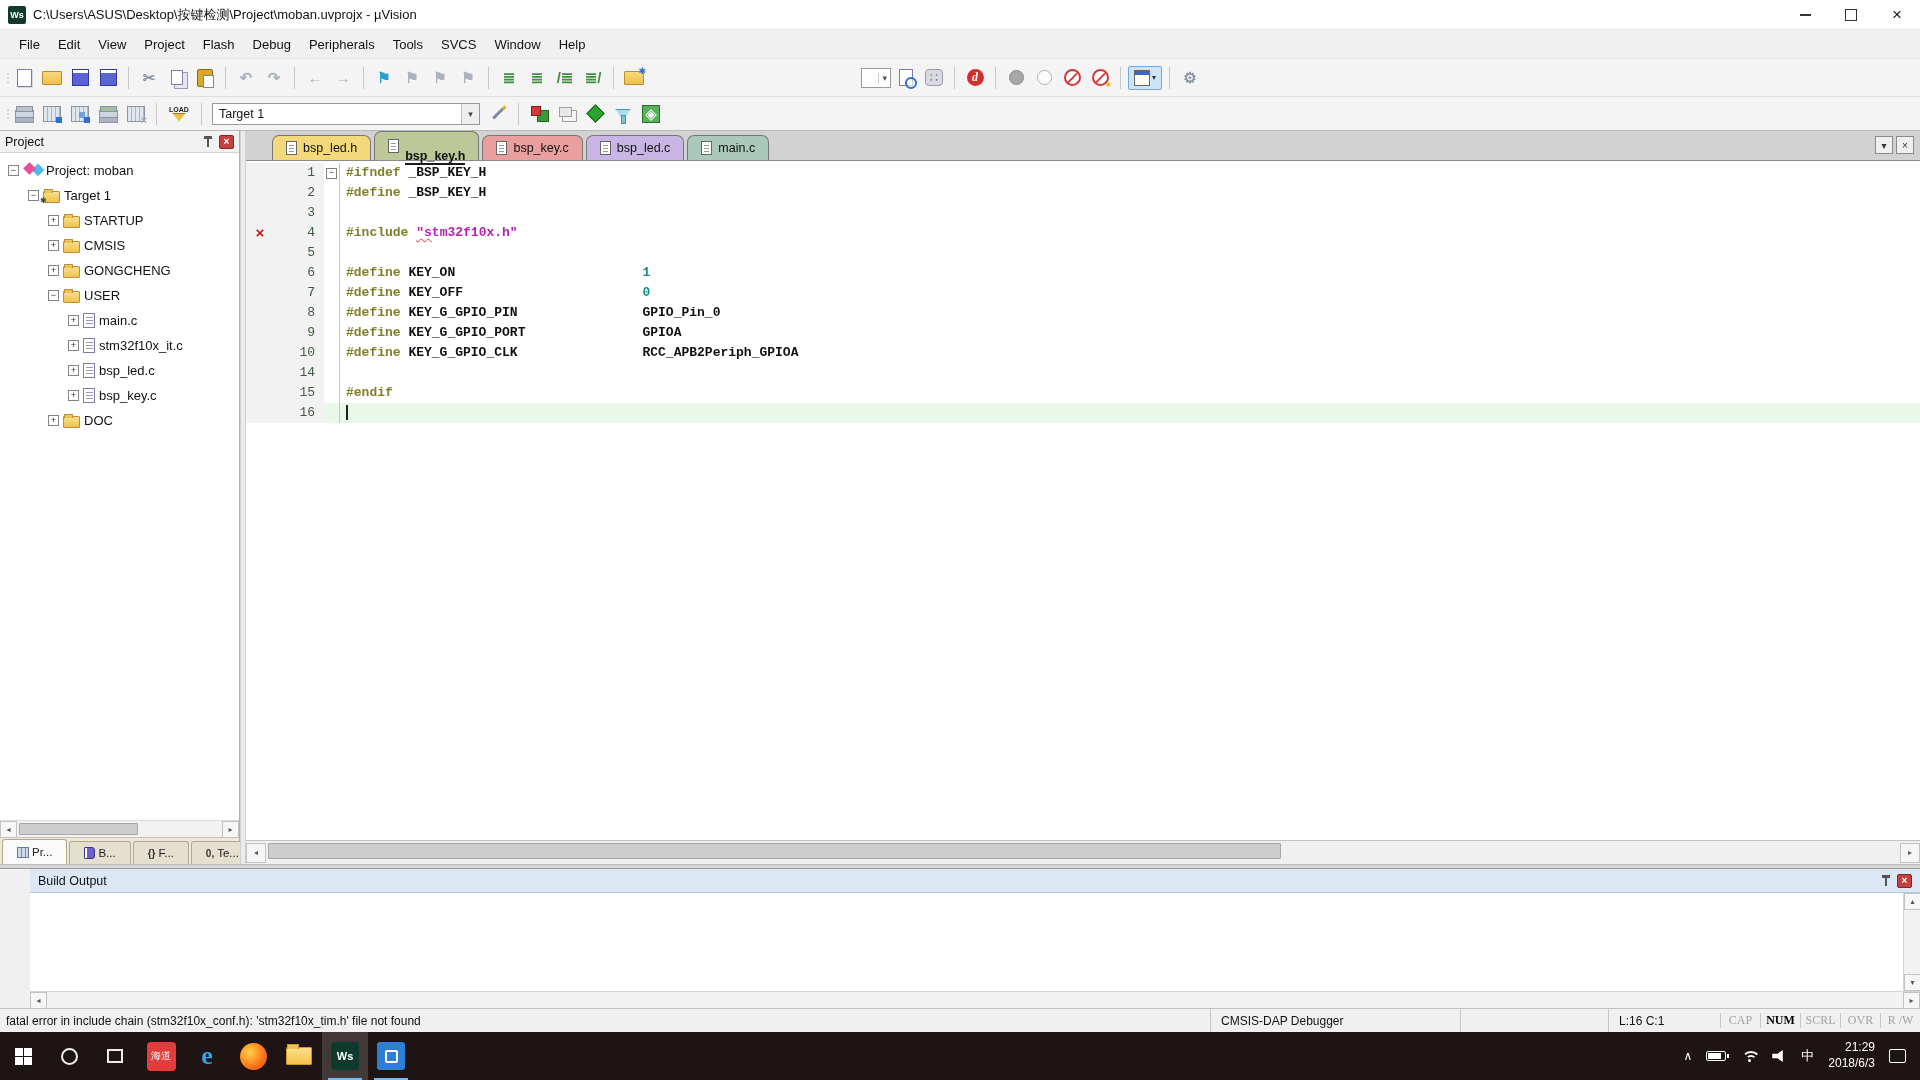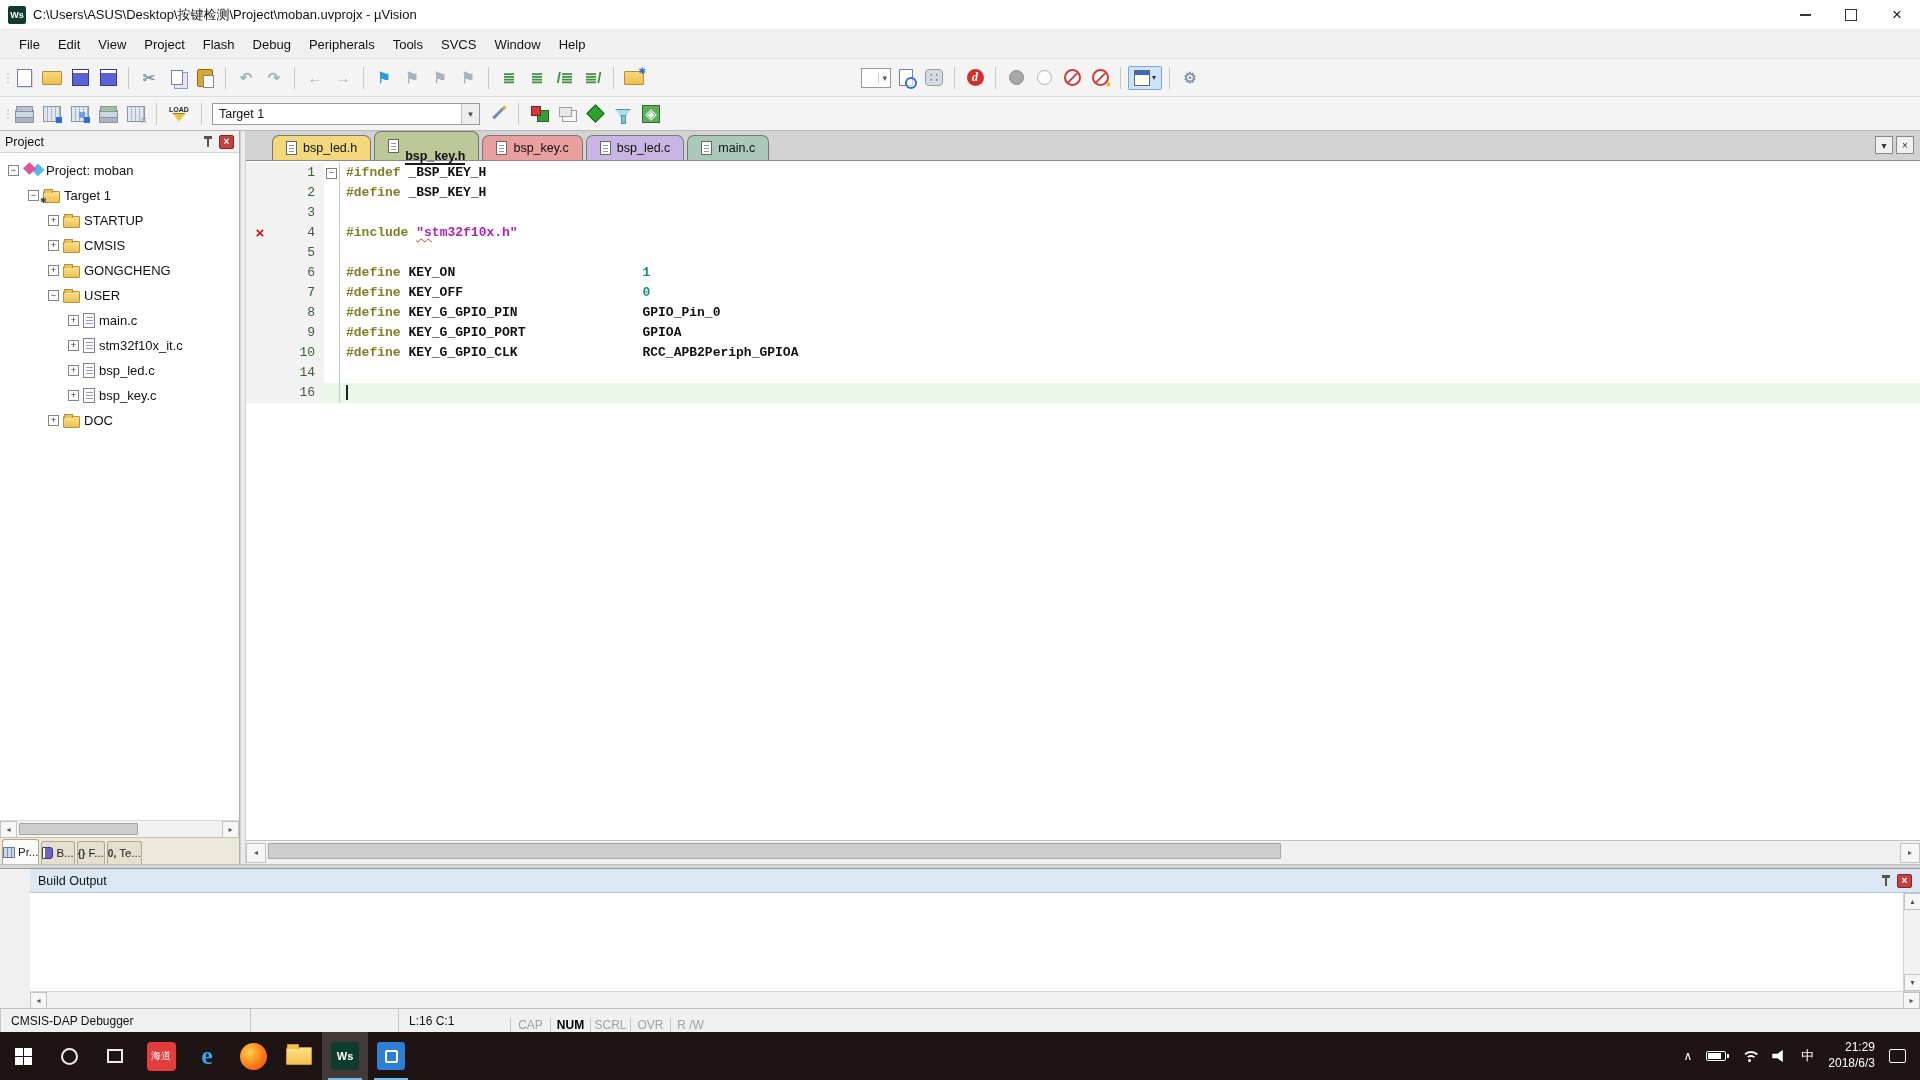--- a/index.html
+++ b/index.html
@@ -92,21 +92,21 @@
   .t-project { width:9px; height:9px; background:#e84f9a; transform:rotate(45deg); box-shadow:7px -5px 0 #53b7e8; margin:0 8px 4px 2px; flex:none; }
   .t-file { width:12px; height:15px; background:#fff; border:1px solid #7d7da8; position:relative; flex:none; }
   .t-file::before { content:""; position:absolute; left:2px; top:3px; width:7px; height:1px; background:#9a9ab8; box-shadow:0 3px 0 #9a9ab8, 0 6px 0 #9a9ab8; }
 
   .hscroll { height:17px; background:#f2f2f2; border-top:1px solid #dcdcdc; display:flex; align-items:center; }
   .sc-btn { width:17px; height:17px; background:#f6f6f6; border:1px solid #c3c3c3; font-size:8px; color:#555; display:flex; align-items:center; justify-content:center; flex:none; }
   .sc-track { flex:1; height:100%; position:relative; }
   .sc-thumb { position:absolute; top:2px; height:12px; background:#cdcdcd; border:1px solid #a6a6a6; border-radius:1px; }
 
   .panel-tabs { height:27px; background:#ece8da; border-top:1px solid #c9c2a8; display:flex; align-items:flex-end; padding-left:2px; gap:2px; }
-  .ptab { height:23px; display:flex; align-items:center; gap:3px; padding:0 0; font-size:11.5px; color:#222; border:1px solid #b0a98e; border-bottom:none; background:#e4dfce; border-radius:3px 3px 0 0; }
+  .ptab { height:23px; display:flex; align-items:center; gap:3px; padding:0 14px; font-size:11.5px; color:#222; border:1px solid #b0a98e; border-bottom:none; background:#e4dfce; border-radius:3px 3px 0 0; }
   .ptab.active { background:#fafafa; height:25px; }
   .pt-grid { width:12px; height:11px; background:repeating-linear-gradient(90deg,#cfd8e8 0 3px,#7d8db0 3px 4px), repeating-linear-gradient(#cfd8e8 0 3px,#7d8db0 3px 4px); border:1px solid #68789a; }
   .pt-book { width:11px; height:12px; background:#6f5fc8; border:1px solid #3f3585; border-radius:1px 3px 3px 1px; box-shadow:inset 2px 0 0 #fff; }
   .pt-sym { font-size:10px; font-weight:bold; color:#333; }
 
   .vsplit { width:6px; background:#ececec; border-left:1px solid #d0d0d0; border-right:1px solid #d0d0d0; }
 
   
   .editor { flex:1; display:flex; flex-direction:column; background:#fff; min-width:0; }
   .tabbar { height:30px; background:#d2d2d2; display:flex; align-items:flex-end; padding-left:26px; position:relative; border-bottom:1px solid #8a8a8a; }
@@ -475,20 +475,26 @@
             <span class="c-lnum">10</span>
             <span class="c-fold"></span>
             <span class="c-text"><span class="c-dir">#define</span><span> KEY_G_GPIO_CLK                RCC_APB2Periph_GPIOA</span></span>
           </div>
           <div class="crow">
             <span class="c-margin"></span>
             <span class="c-lnum">14</span>
             <span class="c-fold"></span>
             <span class="c-text"></span>
           </div>
+          <div class="crow">
+            <span class="c-margin"></span>
+            <span class="c-lnum">15</span>
+            <span class="c-fold"></span>
+            <span class="c-text"><span class="c-dir">#endif</span></span>
+          </div>
           <div class="crow current">
             <span class="c-margin"></span>
             <span class="c-lnum">16</span>
             <span class="c-fold"></span>
             <span class="c-text"><span class="cursor-caret"></span></span>
           </div>
         </div>
       <div class="editor-hscroll">
         <span class="sc-btn">◂</span>
         <span class="sc-track">
@@ -516,24 +522,25 @@
         <span class="sc-btn">▾</span>
       </div>
     </div>
     <div class="bo-hscroll">
       <span class="sc-btn">◂</span>
       <span class="sc-btn">▸</span>
     </div>
   </div>
 
   <div class="statusbar">
+    <div class="sb-msg">fatal error in include chain (stm32f10x_conf.h): 'stm32f10x_tim.h' file not found</div>
     <div class="sb-cell sb-debugger">CMSIS-DAP Debugger</div>
     <div class="sb-cell sb-spacer"></div>
     <div class="sb-cell sb-pos">L:16 C:1</div>
-    <div id="sb-toggles" style="display:flex; align-items:flex-end;">
+    <div id="sb-toggles" style="display:flex; align-items:center;font-family:Liberation Serif, serif;">
         <div class="sb-cell sb-toggle">CAP</div>
         <div class="sb-cell sb-toggle on">NUM</div>
         <div class="sb-cell sb-toggle">SCRL</div>
         <div class="sb-cell sb-toggle">OVR</div>
         <div class="sb-cell sb-toggle">R /W</div>
       </div>
   </div>
 
   <div class="taskbar">
     <div class="tk-apps" id="tk-apps">

